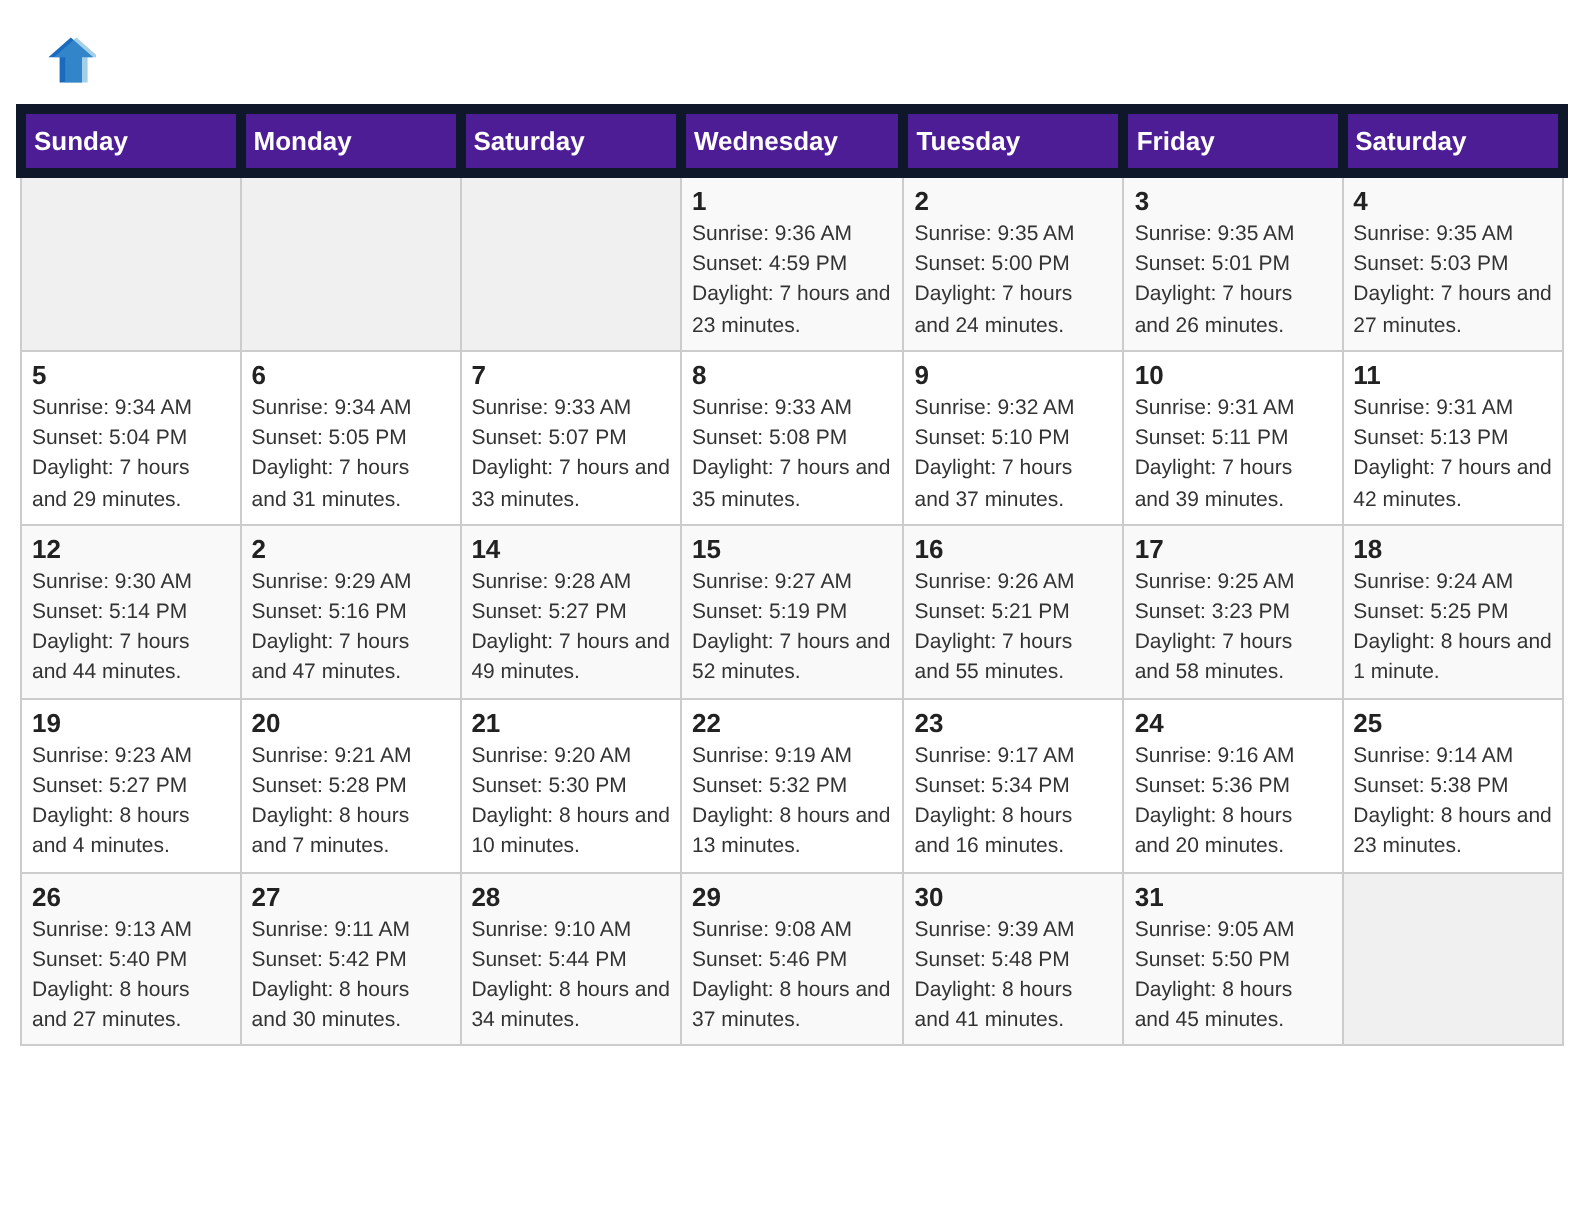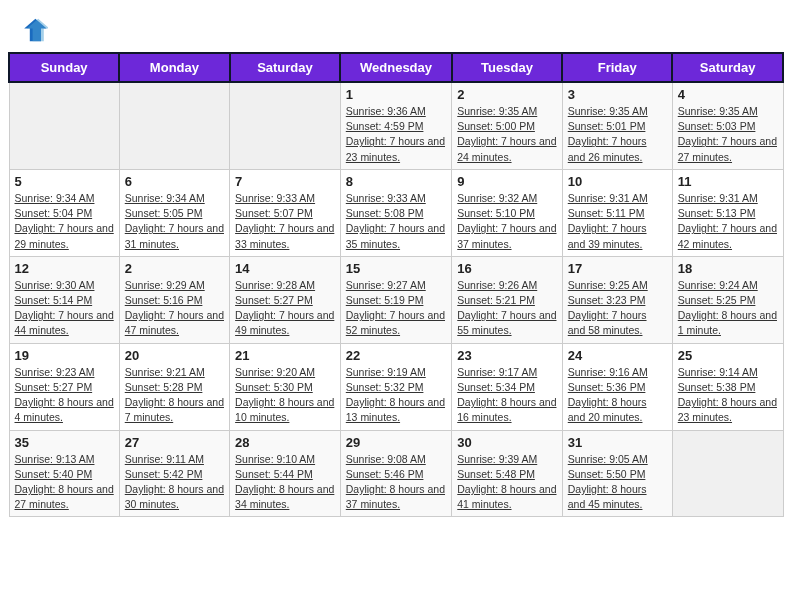--- a/index.html
+++ b/index.html
@@ -46,27 +46,27 @@
       color: #333;
       font-weight: bold;
     }
     .cal-table {
       width: calc(100% - 16px);
       margin: 0 8px 8px 8px;
       border-collapse: collapse;
       border: 1px solid #ccc;
     }
     .cal-table th {
-      background: #6d28d9;
+      background: #4c1d95;
       color: #fff;
       font-size: 13px;
       font-weight: bold;
-      text-align: center;
+      text-align: left;
       padding: 6px 4px;
-      border: 2px solid #0f172a;
+      border: 5px solid #0f172a;
     }
     .cal-table td {
       vertical-align: top;
       border: 1px solid #ccc;
       padding: 4px 5px;
       width: 113px;
       min-height: 80px;
       font-size: 11px;
       color: #222;
       background: #fff;
@@ -83,21 +83,20 @@
       display: block;
       margin-bottom: 2px;
     }
     .empty-cell {
       background: #f0f0f0 !important;
     }
     .cell-content {
       font-size: 10.5px;
       line-height: 1.45;
       color: #333;
-      text-decoration: underline;
     }
   </style>
 </head>
 <body>
 
 <div>
   <div class="header">
     <div class="logo">
       <svg class="logo-icon" viewBox="0 0 40 40">
         <polygon points="22,4 38,18 30,18 30,36 14,36 14,18 6,18" fill="#1a6bbf"></polygon>
@@ -308,21 +307,21 @@
           <td>
             <span class="day-num">25</span>
             <div class="cell-content">Sunrise: 9:14 AM
 Sunset: 5:38 PM
 Daylight: 8 hours
 and 23 minutes.</div>
           </td>
         </tr>
         <tr>
           <td>
-            <span class="day-num">35</span>
+            <span class="day-num">26</span>
             <div class="cell-content">Sunrise: 9:13 AM
 Sunset: 5:40 PM
 Daylight: 8 hours
 and 27 minutes.</div>
           </td>
           <td>
             <span class="day-num">27</span>
             <div class="cell-content">Sunrise: 9:11 AM
 Sunset: 5:42 PM
 Daylight: 8 hours

